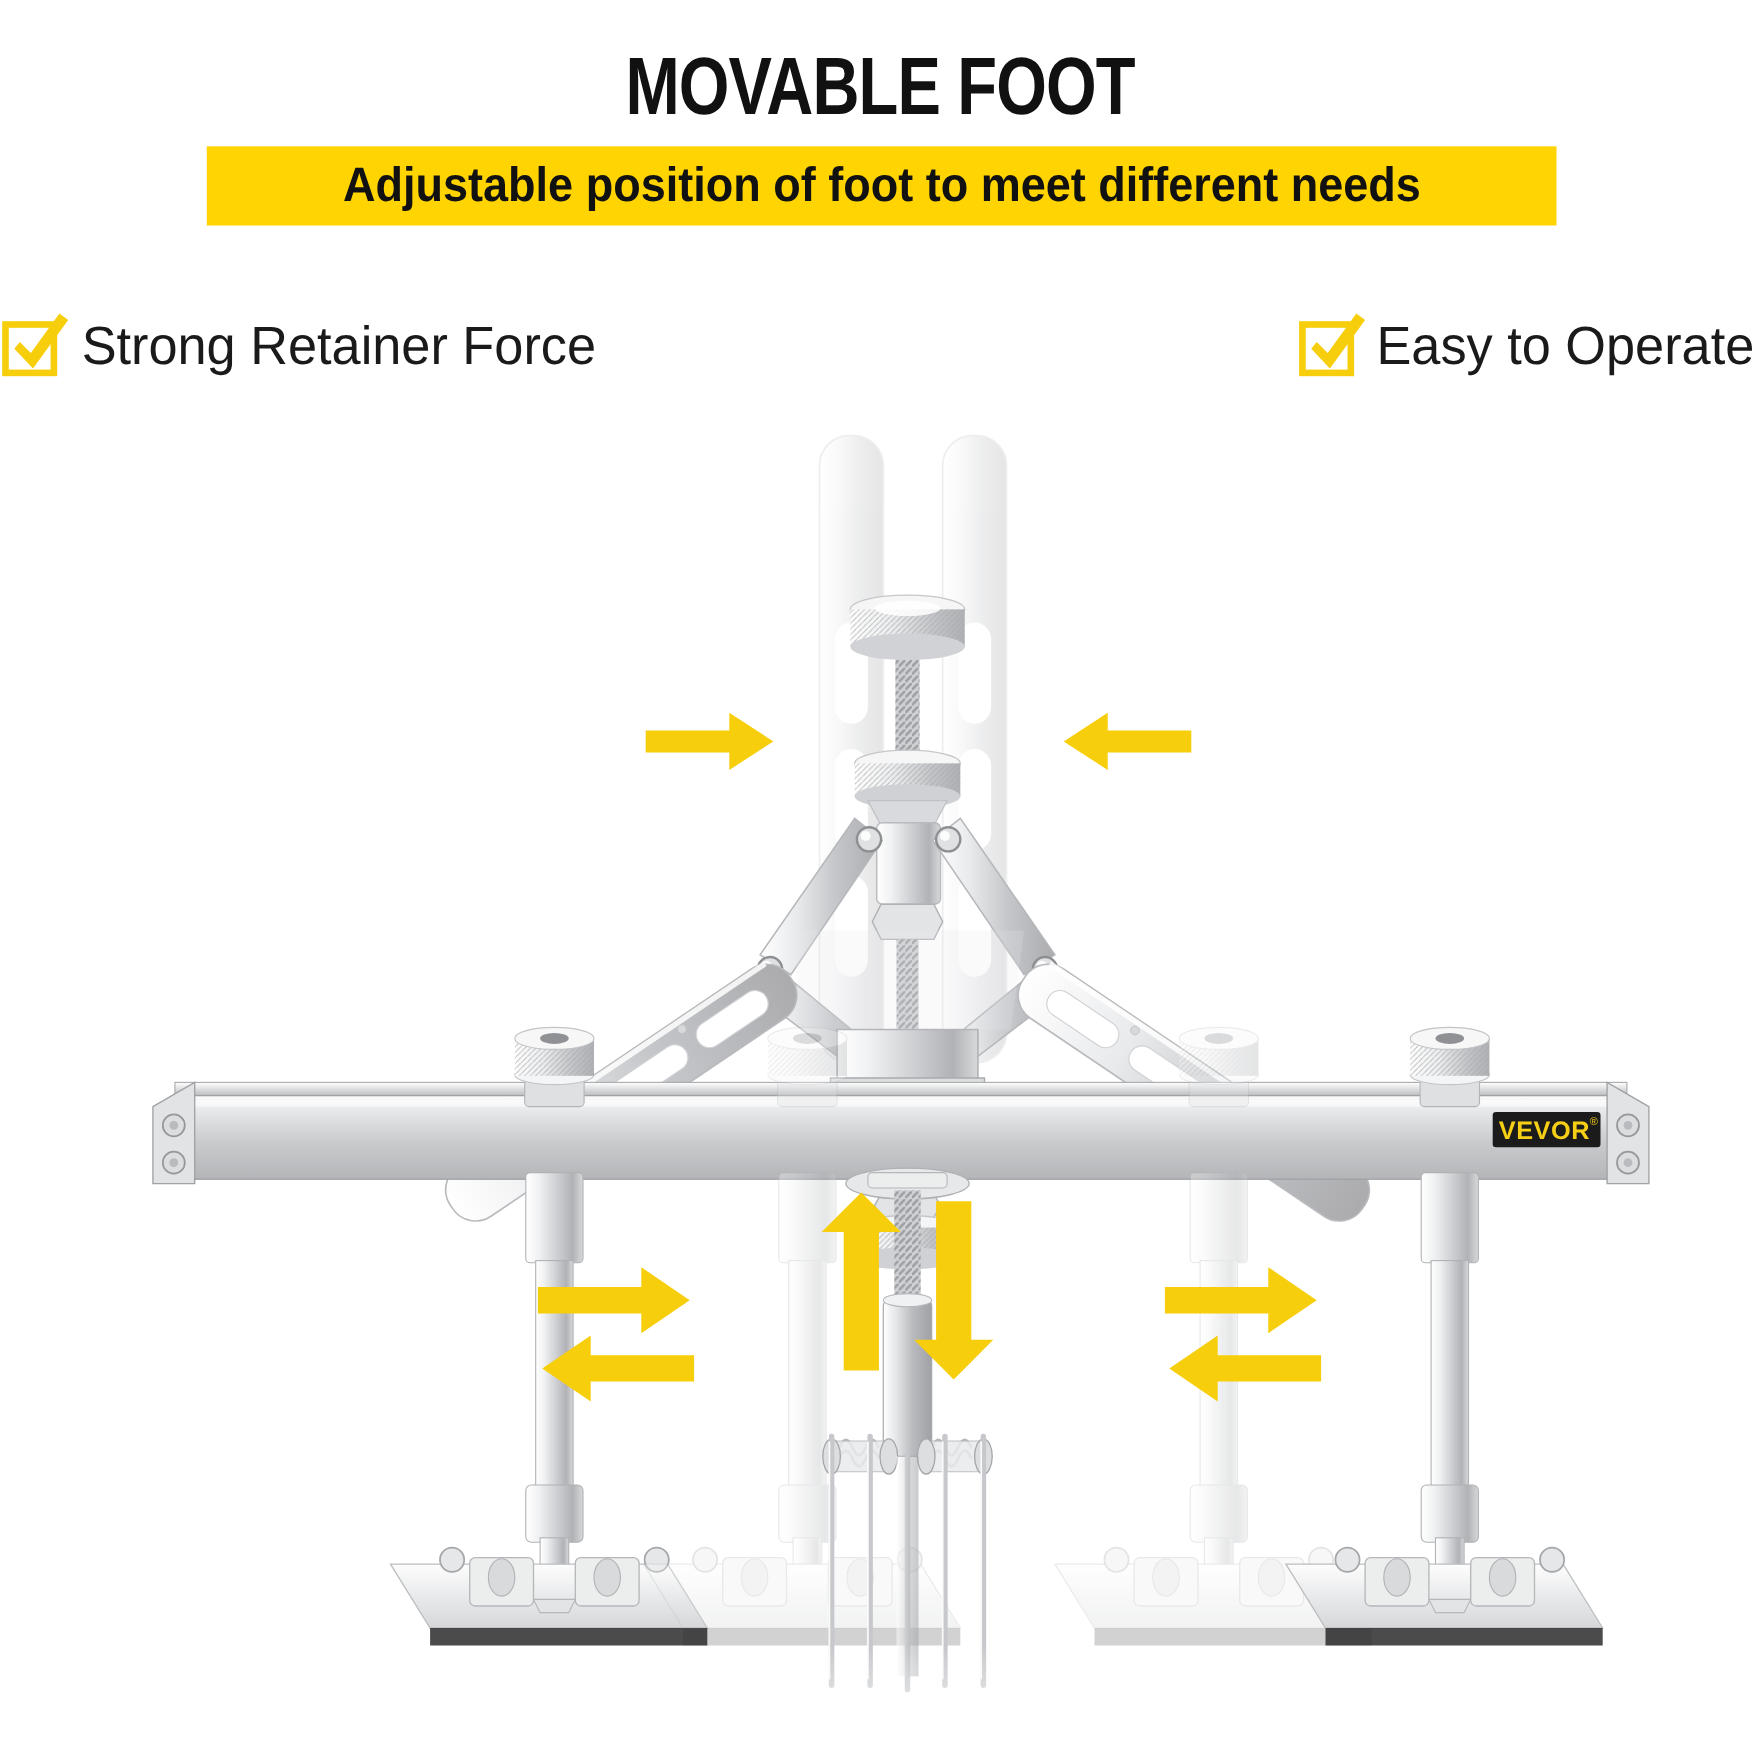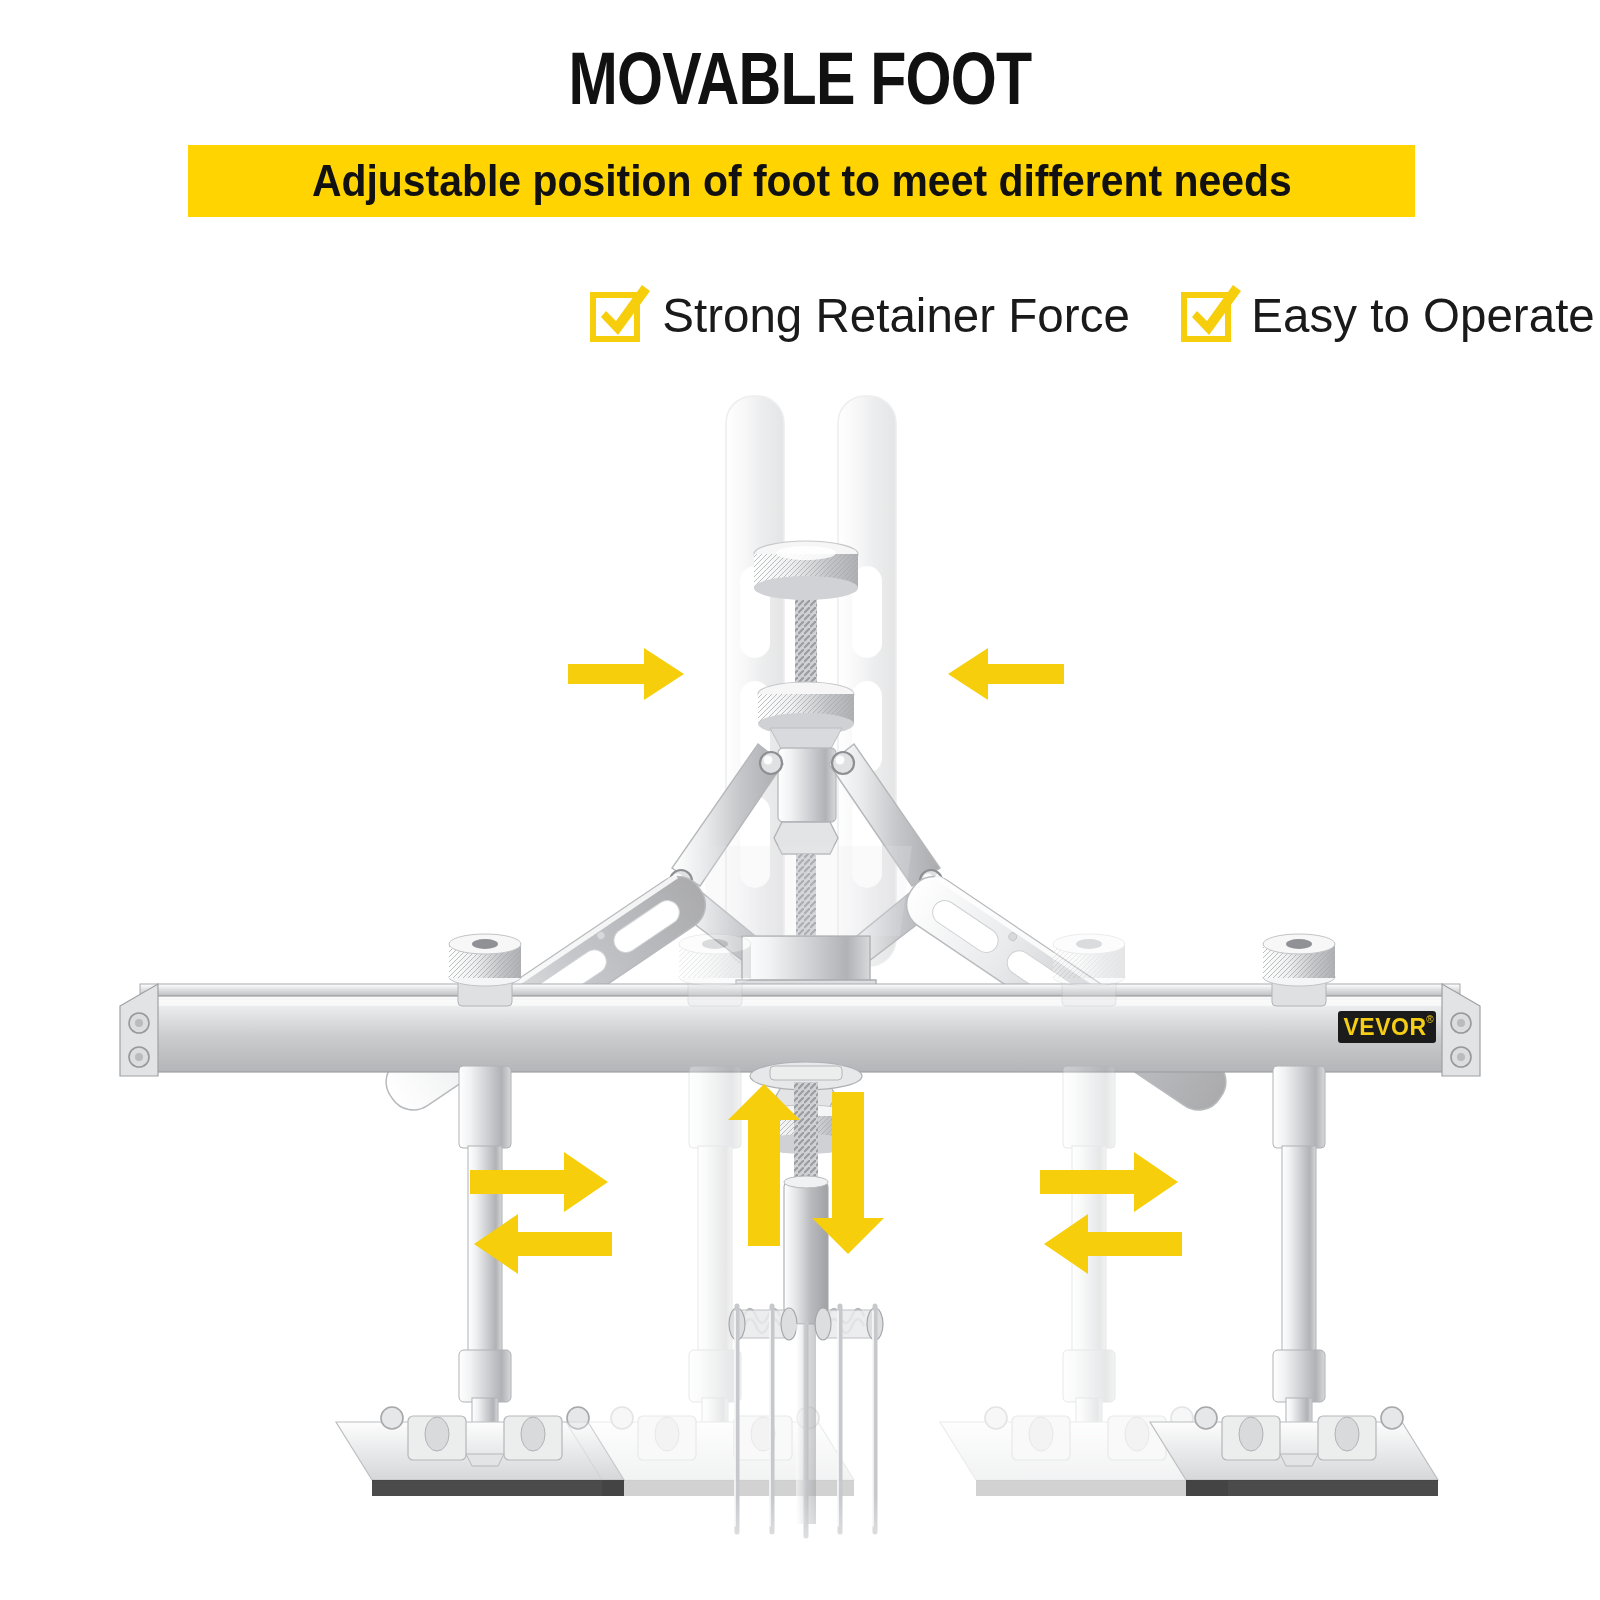--- a/index.html
+++ b/index.html
@@ -13,58 +13,58 @@
     font-family:"Liberation Sans", sans-serif;
     font-weight:bold;
     font-size:74px;
     letter-spacing:-1px;
     color:#111111;
     transform:scaleX(0.80);
     transform-origin:center top;
     white-space:nowrap;
   }
   #headline-banner{
-    position:absolute; left:188px; top:145px;
+    position:absolute; left:188px; top:133px;
     width:1227px; height:72px;
     background:#FFD400;
     display:flex; align-items:center; justify-content:center;
   }
   #headline-banner .banner-text{
     font-family:"Liberation Sans", sans-serif;
     font-weight:bold;
     font-size:44px;
     color:#111111;
     transform:scaleX(0.93);
     white-space:nowrap;
     line-height:1;
   }
 
   
   #feature-row{
     position:absolute; left:0; top:272px; width:1600px; height:86px;
-    display:flex; align-items:center; justify-content:flex-end;
+    display:flex; align-items:center; justify-content:space-between;
     gap:42px;
   }
   .feature-item{ display:flex; align-items:center; gap:13px; }
   .check-icon{
     position:relative; width:54px; height:56px; flex:0 0 auto;
   }
   .check-icon svg{ position:absolute; left:-4px; top:-10px; width:72px; height:70px; display:block; }
   .feature-label{
     font-family:"Liberation Sans", sans-serif;
     font-size:49px;
     color:#1a1a1a;
     white-space:nowrap;
     transform:scaleX(0.97);
     line-height:1;
   }
 
   
   #product-stage{
-    position:absolute; left:0; top:376px; width:1600px; height:1224px;
+    position:absolute; left:0; top:376px; width:1600px; height:1224px;padding-left:19px;
   }
   #product-svg{ width:1600px; height:1224px; display:block; }
 </style>
 </head>
 <body>
 
 <div id="page-title">MOVABLE FOOT</div>
 
 <div id="headline-banner">
   <span class="banner-text">Adjustable position of foot to meet different needs</span>

